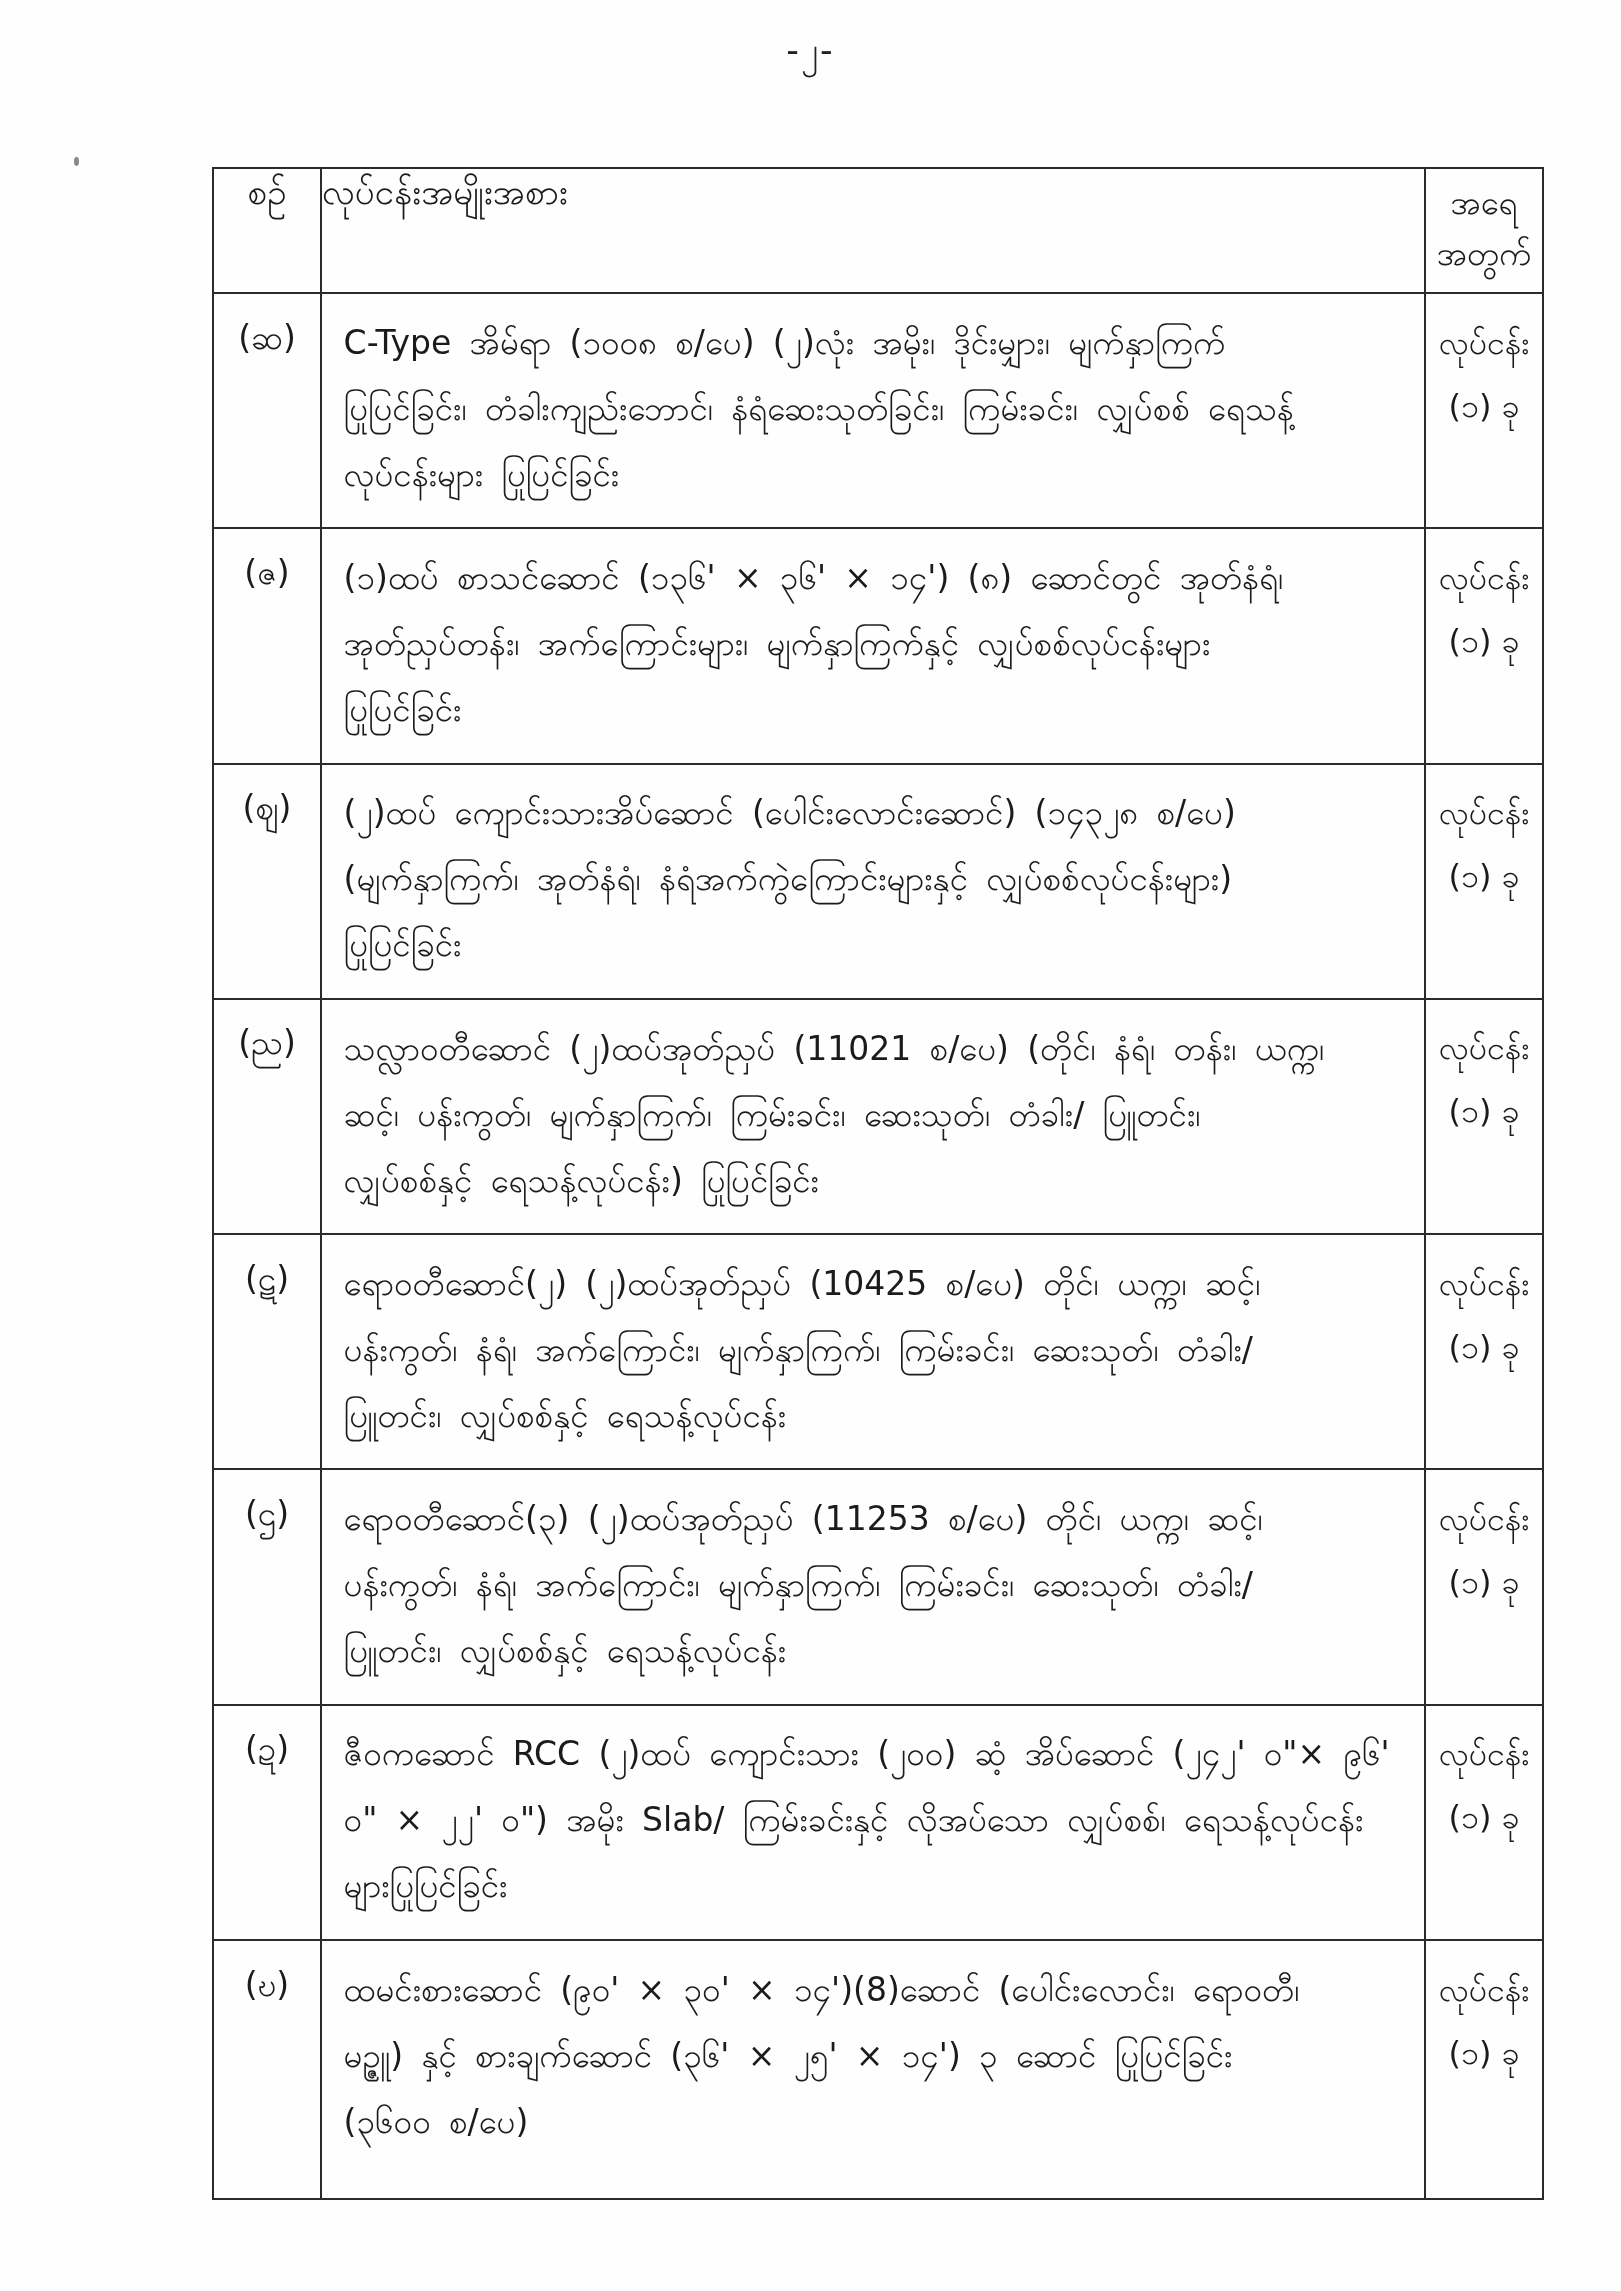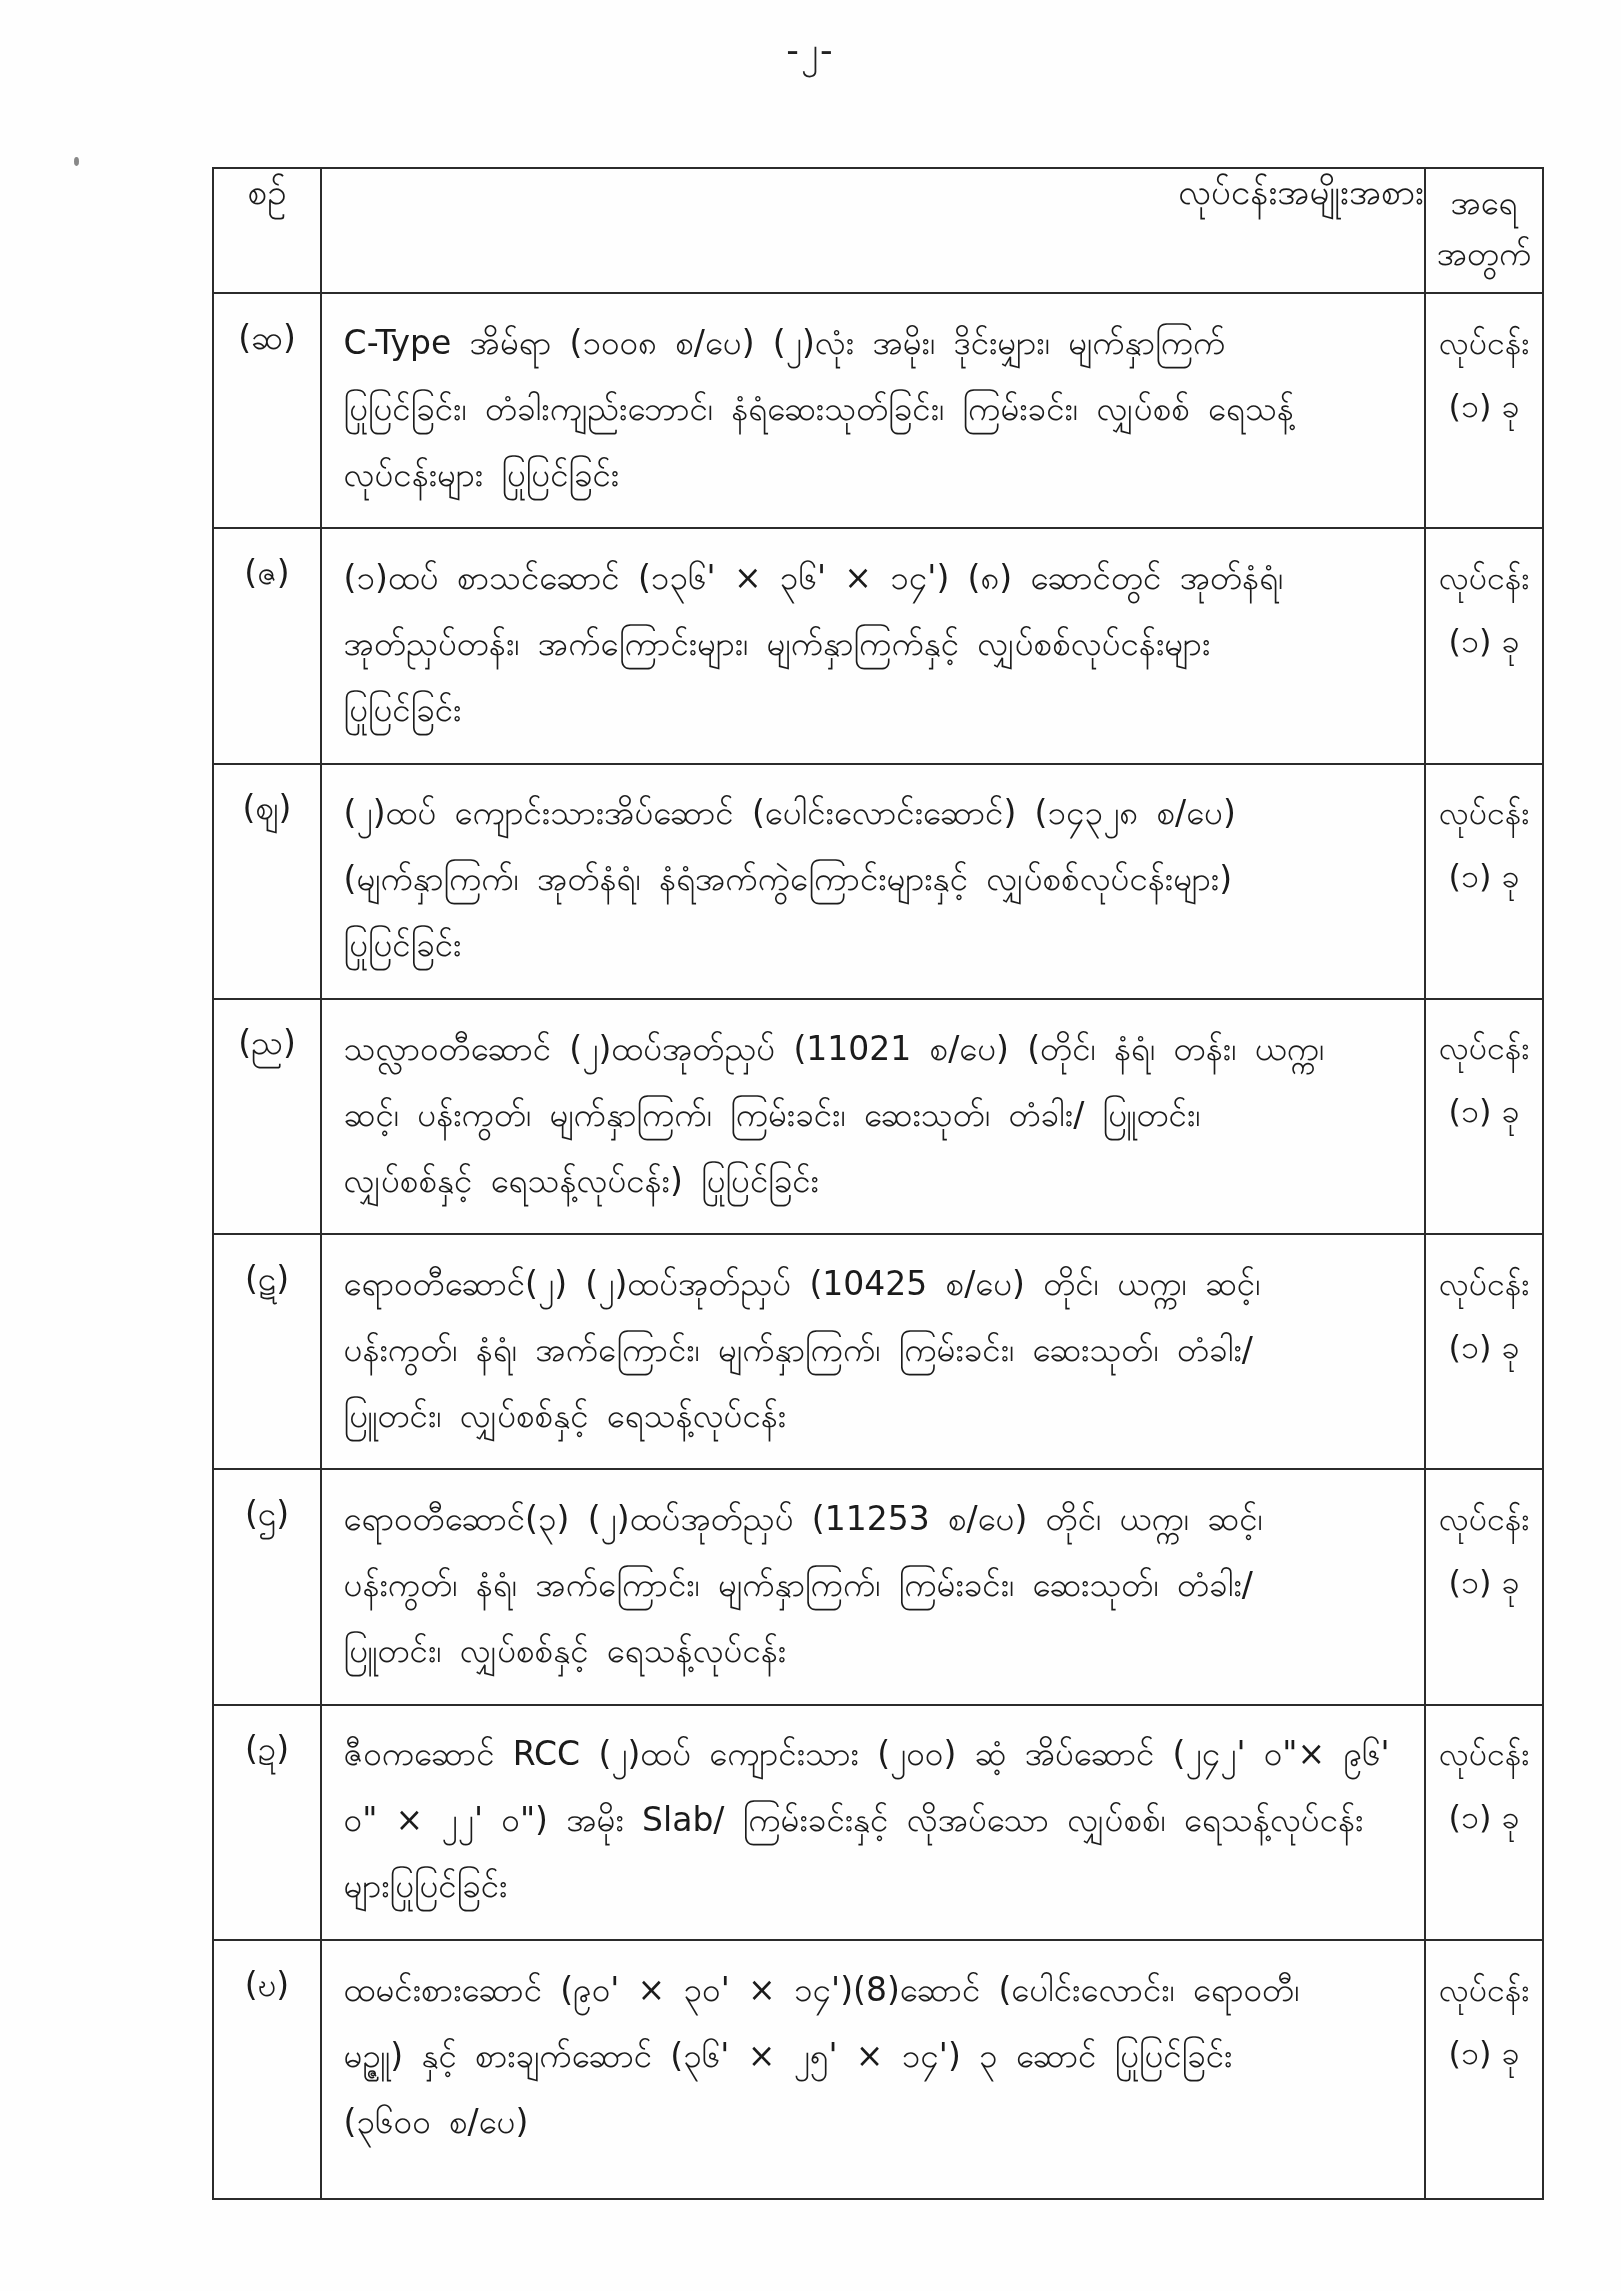--- a/index.html
+++ b/index.html
@@ -65,21 +65,21 @@
 
   th.h-serial {
     font-size: 35px;
     text-align: center;
     vertical-align: middle;
     height: 125px;
     font-weight: bold;
   }
   th.h-desc {
     font-size: 35px;
-    text-align: right;
+    text-align: left;
     vertical-align: middle;
     font-weight: bold;
   }
   th.h-qty {
     font-size: 33px;
     text-align: center;
     vertical-align: middle;
     font-weight: bold;
     line-height: 51px;
     padding: 7.8px 3.9px;

